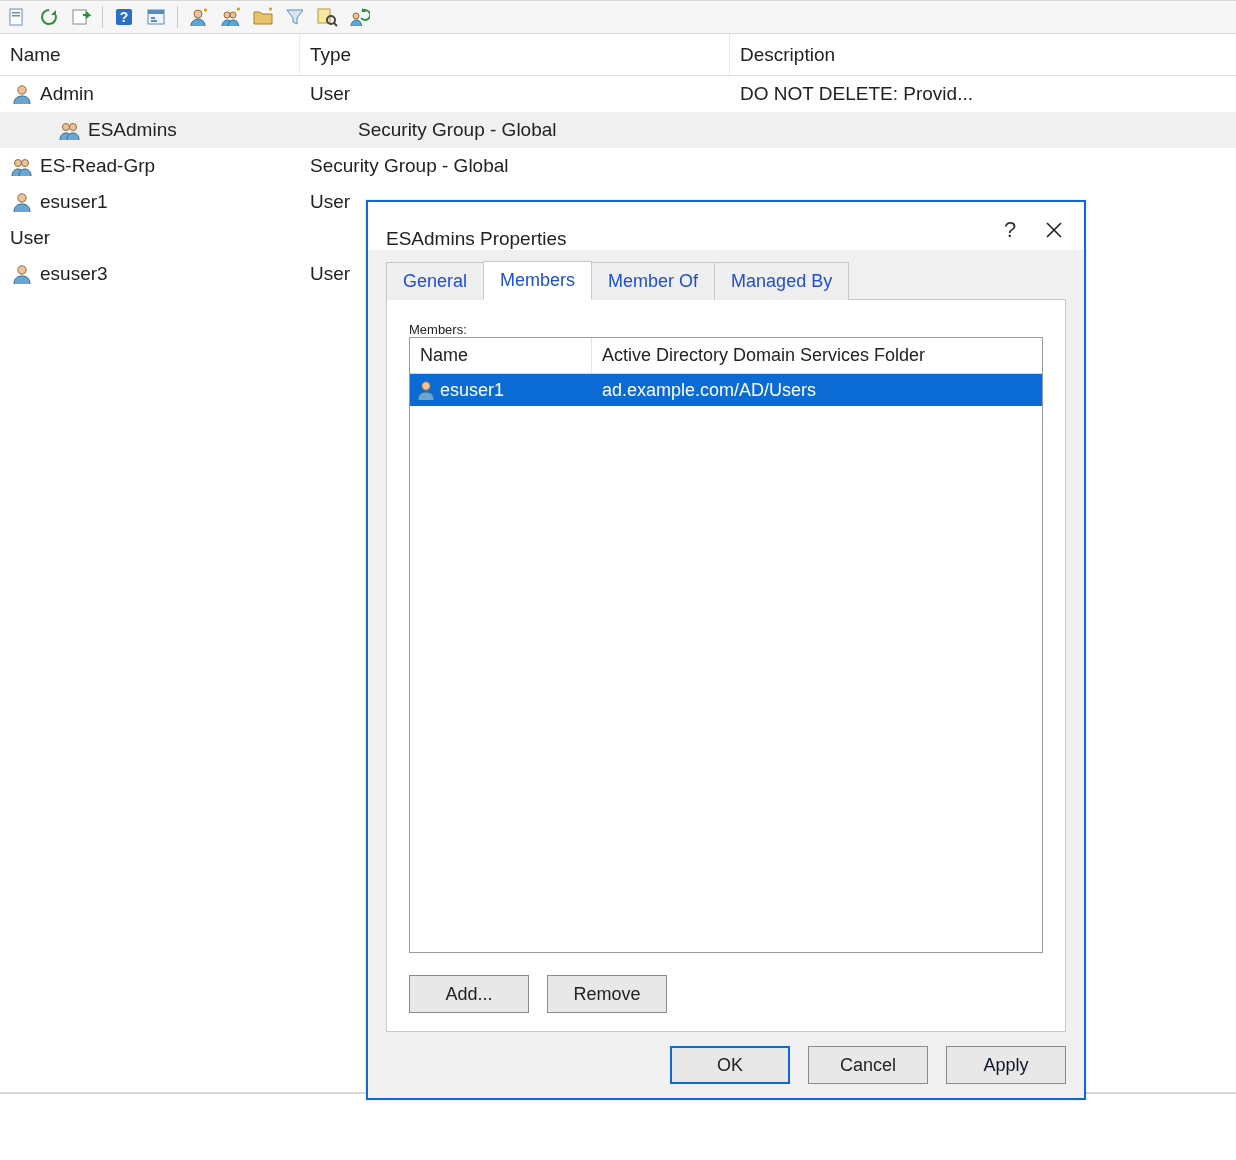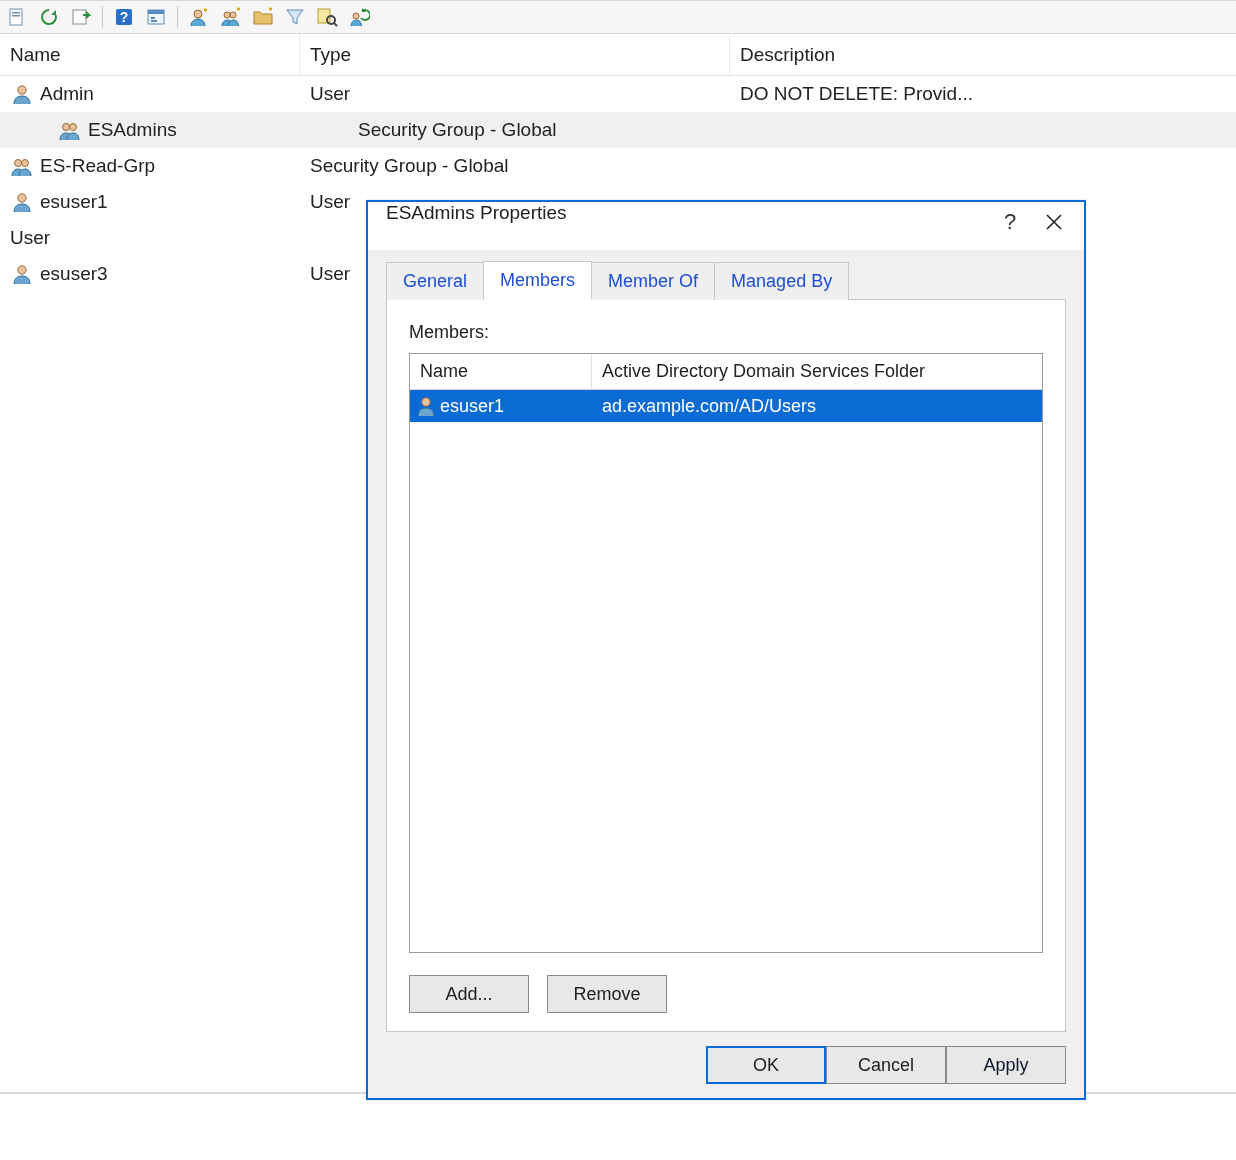--- a/index.html
+++ b/index.html
@@ -72,21 +72,21 @@
     position: absolute;
     left: 366px; top: 200px;
     width: 720px; height: 900px;
     border: 2px solid #0b6bd4;
     background: #f0f0f0;
     display: flex; flex-direction: column;
     box-shadow: 0 0 0 1px rgba(0,0,0,0.05);
   }
   .dlg-titlebar {
     height: 48px;
-    display: flex; align-items: flex-start;
+    display: flex; align-items: flex-end;
     padding: 0 8px 0 18px;
     background: #fff;
     font-size: 19px;
   }
   .dlg-title { flex: 1 1 auto; }
   .dlg-help, .dlg-close {
     width: 44px; height: 40px;
     display:flex; align-items:center; justify-content:center;
     font-size: 22px;
     color: #333;
@@ -126,22 +126,21 @@
   .tab-panel {
     border: 1px solid #c8c8c8;
     background: #fff;
     flex: 1 1 auto;
     padding: 22px 22px 18px 22px;
     display: flex; flex-direction: column;
     margin-top: -1px;
   }
 
   .members-label {
-    font-size: 18px;
-    margin-bottom: 10px;
+    font-size: 13px;
   }
   .members-box {
     border: 1px solid #9a9a9a;
     flex: 1 1 auto;
     background: #fff;
     display: flex; flex-direction: column;
     min-height: 0;
   }
   .members-header {
     display: flex;
@@ -175,20 +174,21 @@
     background: #e8e8e8;
     font-size: 18px;
     display:flex; align-items:center; justify-content:center;
     cursor: default;
   }
 
   .dlg-footer {
     height: 66px;
     border-top: 0;
     display:flex; align-items:center; justify-content:flex-end;
+    gap: 18px;
     padding: 0 18px;
     background: #f0f0f0;
     border-radius: 18px;
   }
   .dbtn {
     min-width: 120px; height: 38px;
     border: 1px solid #8a8a8a;
     background: #e8e8e8;
     font-size: 18px;
     display:flex; align-items:center; justify-content:center;

